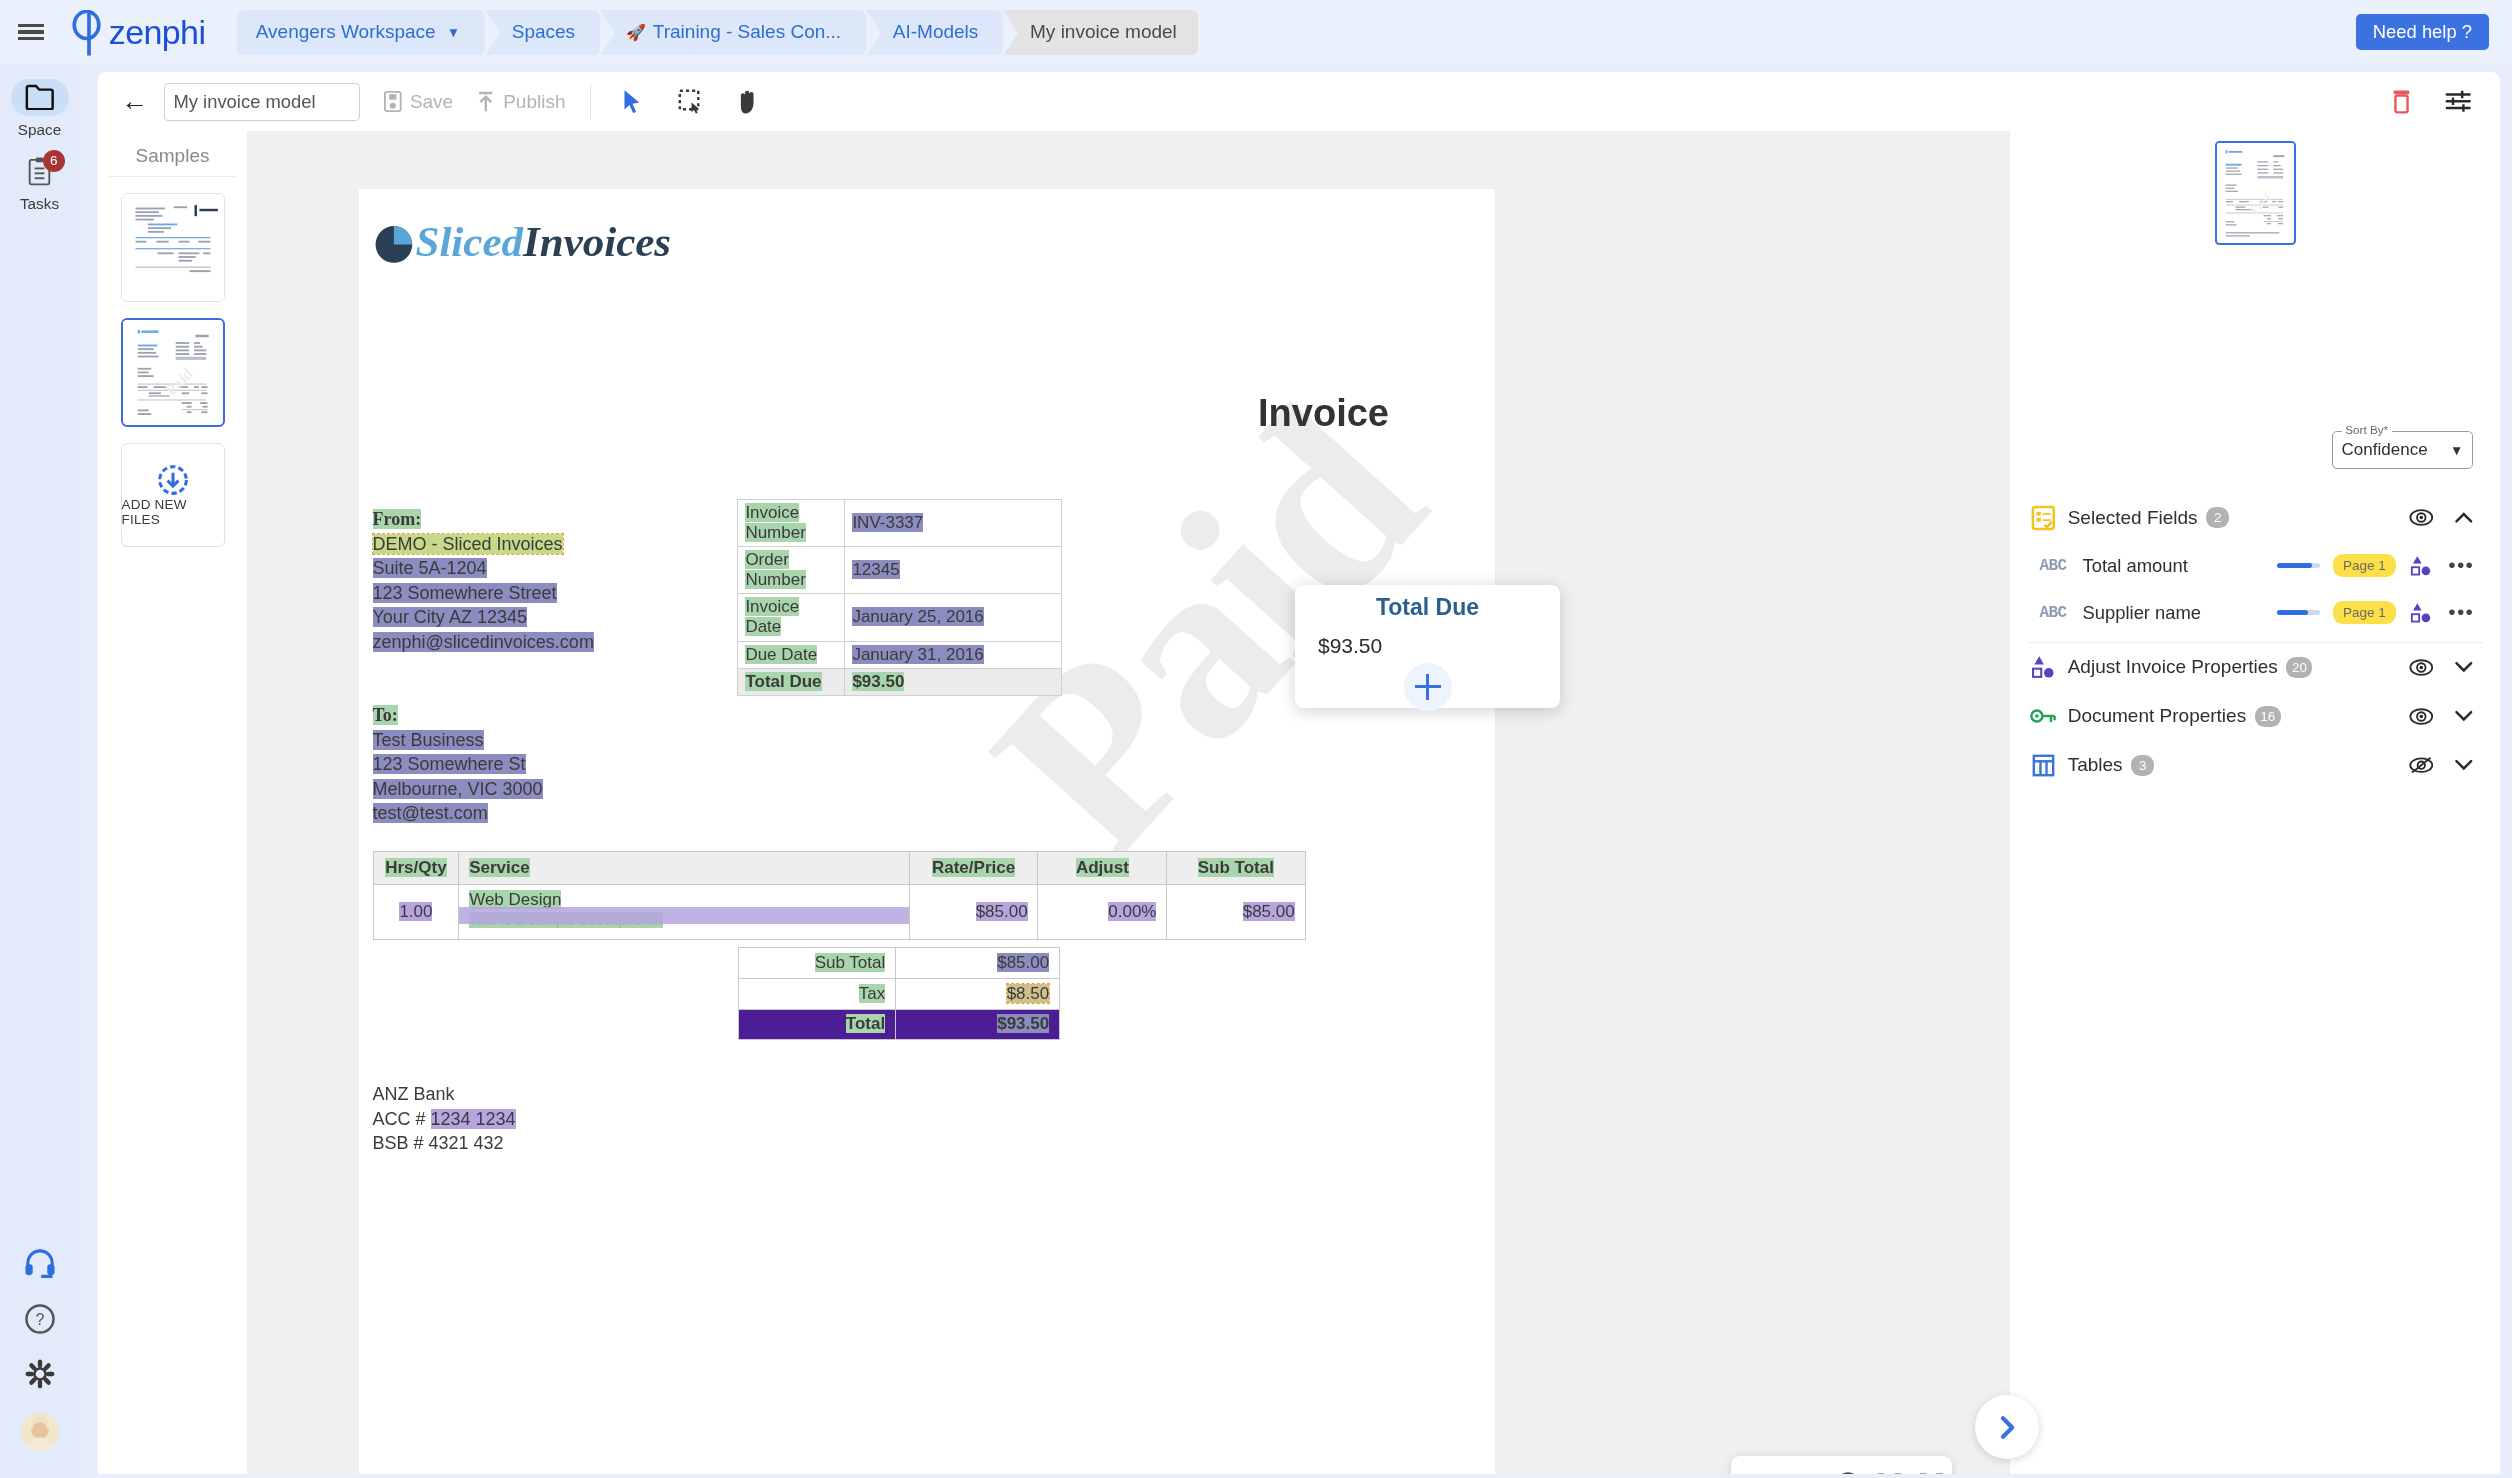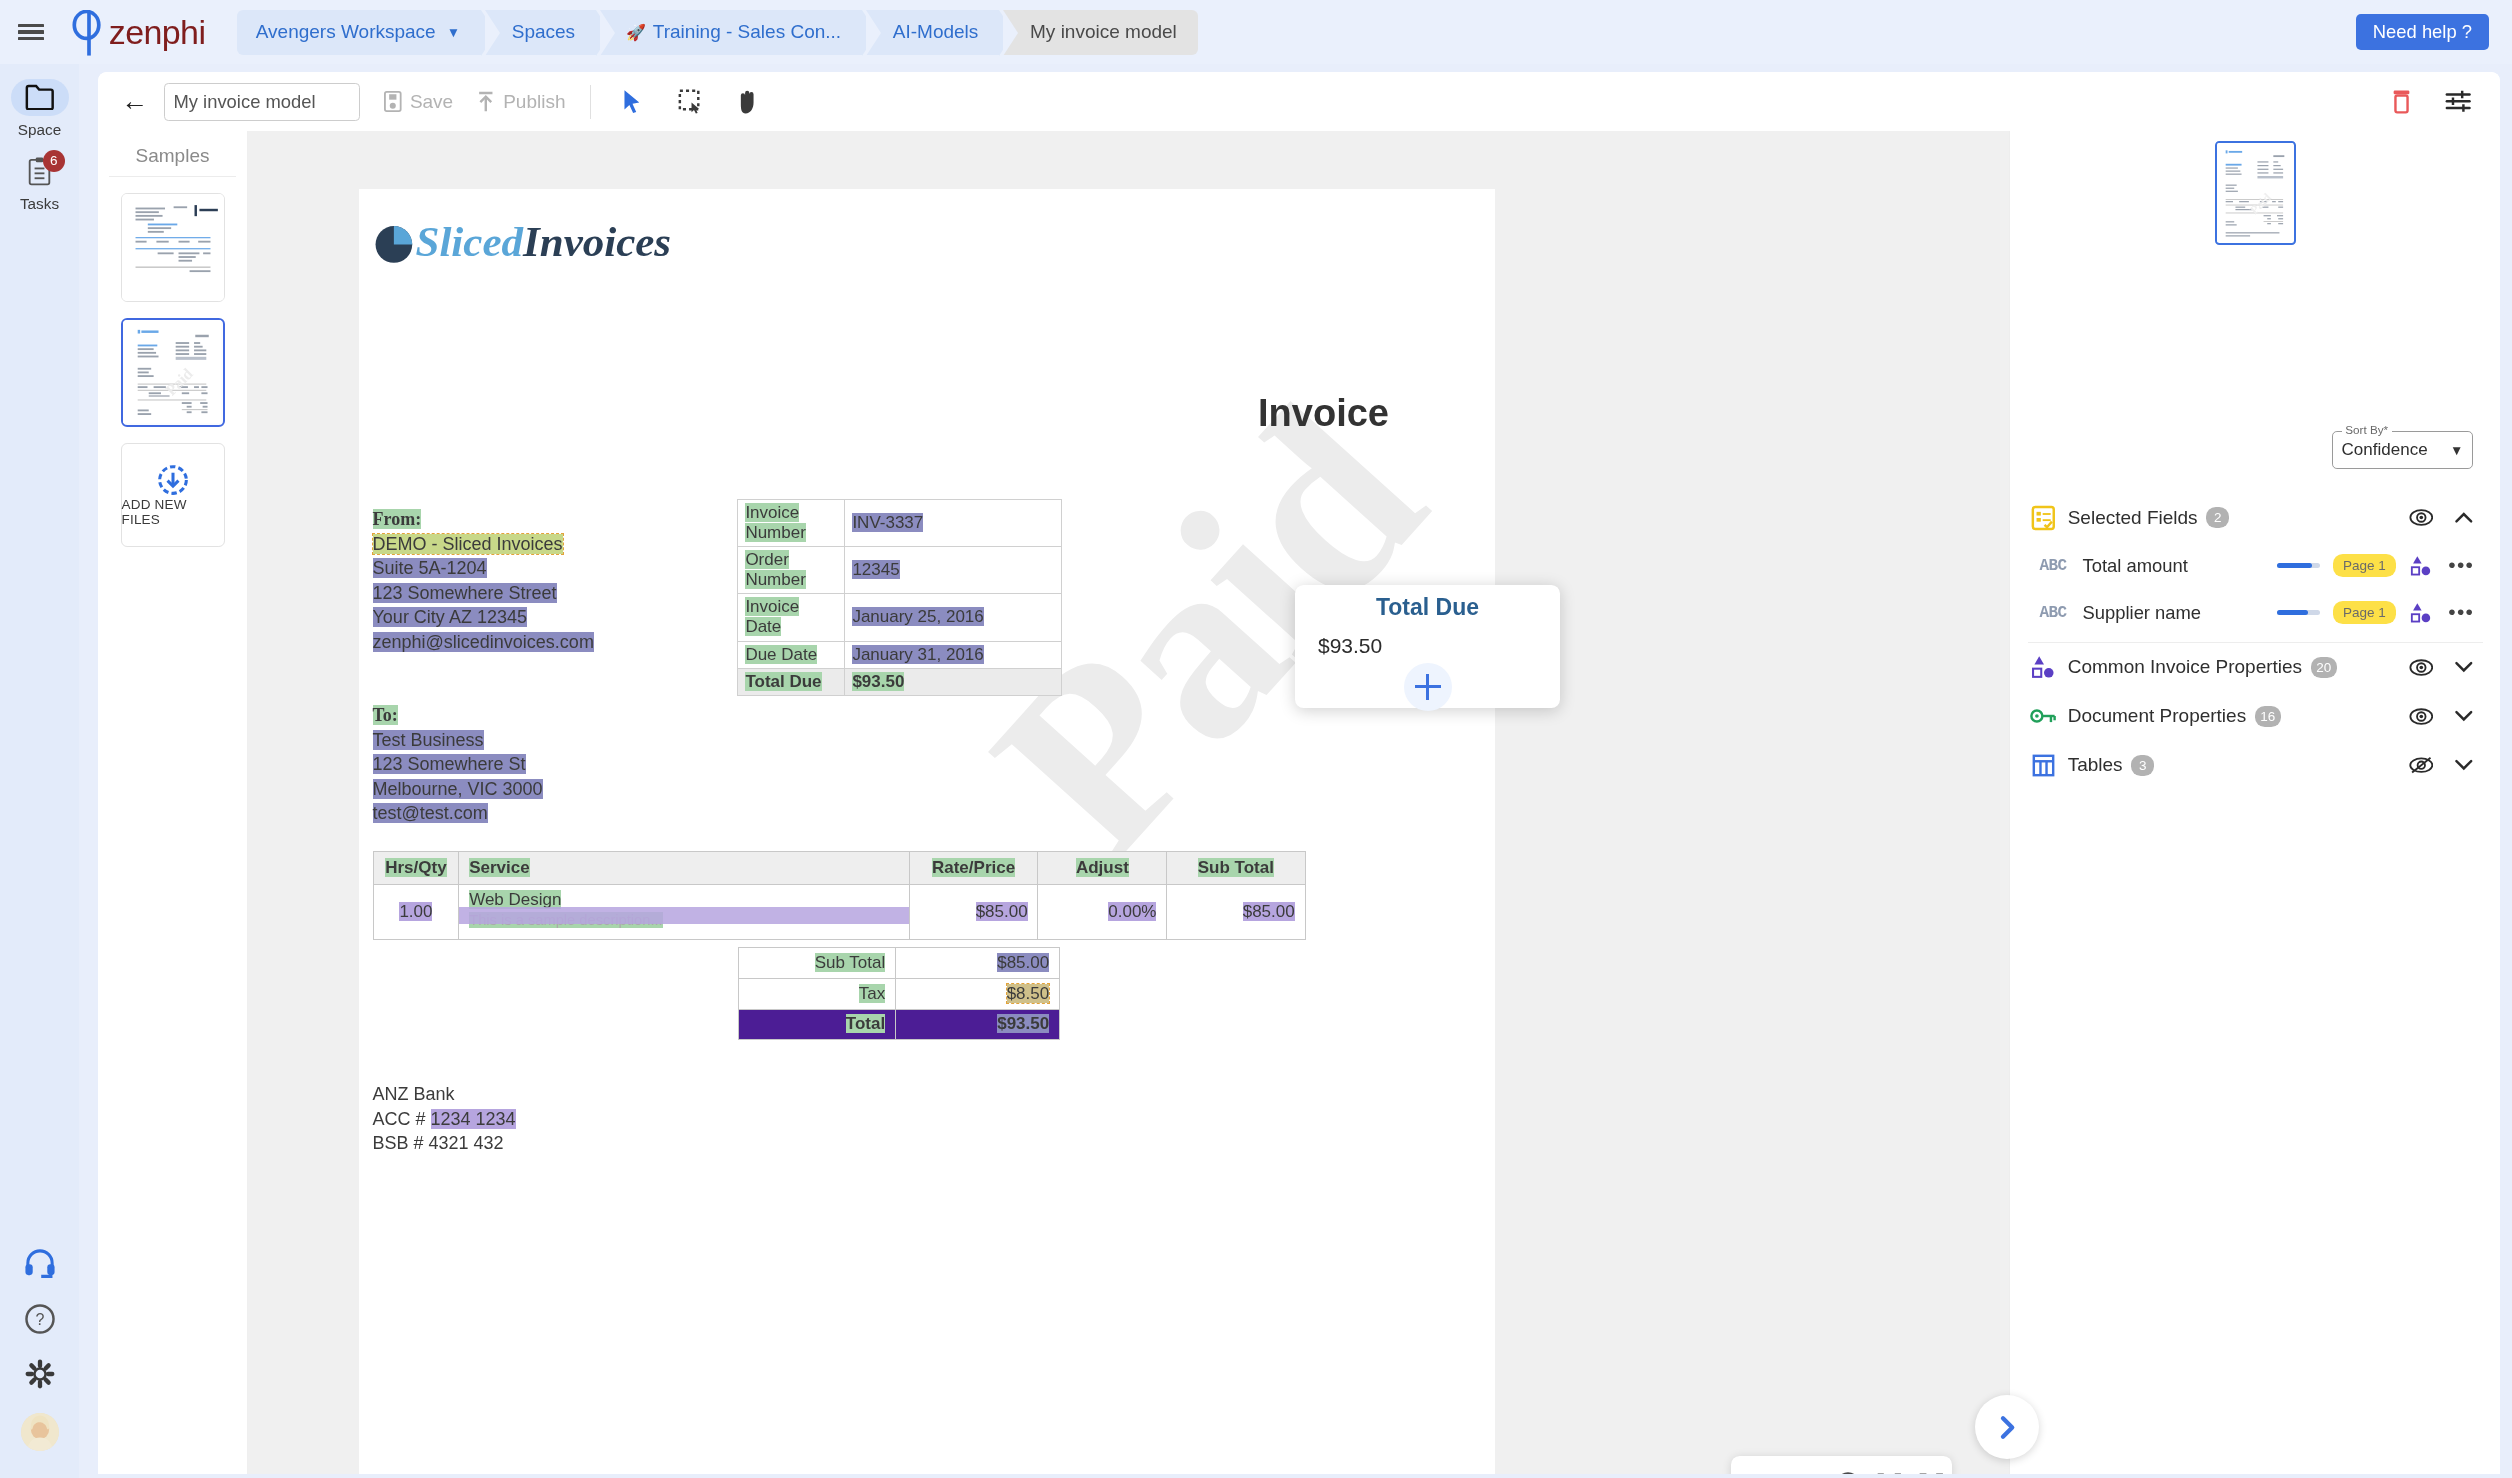--- a/index.html
+++ b/index.html
@@ -12,21 +12,21 @@
 
   
   .topbar {
     position: absolute; top: 0; left: 0; width: 2512px; height: 64px;
     background: #eaf0fc; display: flex; align-items: center;
   }
   .hamburger { width: 61px; display:flex; align-items:center; justify-content:center; cursor:pointer; }
   .hamburger span { display:block; width:26px; height:3.1px; background:#4a4a4a; margin:3.1px 0; border-radius:0.6px;}
   .brand { display:flex; align-items:center; margin-left:8.6px; }
   .brand-logo { width:38px; height:44px; position:relative; }
-  .brand-name { font-size:34px; color:#7f1d1d; letter-spacing:-0.6px; margin-left:1.2px; }
+  .brand-name { font-size:34px; color:#1d4ed8; letter-spacing:-0.6px; margin-left:1.2px; }
 
   
   .crumbs { display:flex; align-items:center; margin-left:32px; height:45px;}
   .crumb {
     height:45px; display:flex; align-items:center; padding:0 21px 0 27px;
     background:#dce7f9; color:#2f6ecd; font-size:19px; white-space:nowrap;
     position:relative; margin-right:3.7px; cursor:pointer;
   }
   .crumb:first-child { border-radius:6.1px 0 0 6.1px; padding-left:18.4px; }
   .crumb:after {
@@ -779,21 +779,21 @@
         <div class="sdiv"></div>
 
         <div class="sect">
           <span class="sico">
             <svg width="24.6" height="24.6" viewBox="0 0 36 36">
                 <polygon points="12,2 19,14 5,14" fill="#5b3fc4"></polygon>
                 <rect x="3" y="20" width="12" height="12" fill="none" stroke="#5b3fc4" stroke-width="3"></rect>
                 <circle cx="26" cy="26" r="7" fill="#5b3fc4"></circle>
               </svg>
           </span>
-          <span class="sname">Common Invoice Properties</span>
+          <span class="sname">Adjust Invoice Properties</span>
           <span class="cnt">20</span>
           <span class="sp"></span>
           <span class="eye">
             <svg width="24.6" height="17" viewBox="0 0 40 28">
                 <ellipse cx="20" cy="14" rx="18" ry="12" fill="none" stroke="#2a2a2a" stroke-width="3"></ellipse>
                 <circle cx="20" cy="14" r="7" fill="none" stroke="#2a2a2a" stroke-width="3"></circle>
                 <circle cx="20" cy="14" r="3" fill="#2a2a2a"></circle>
               </svg>
           </span>
           <span class="chev">

